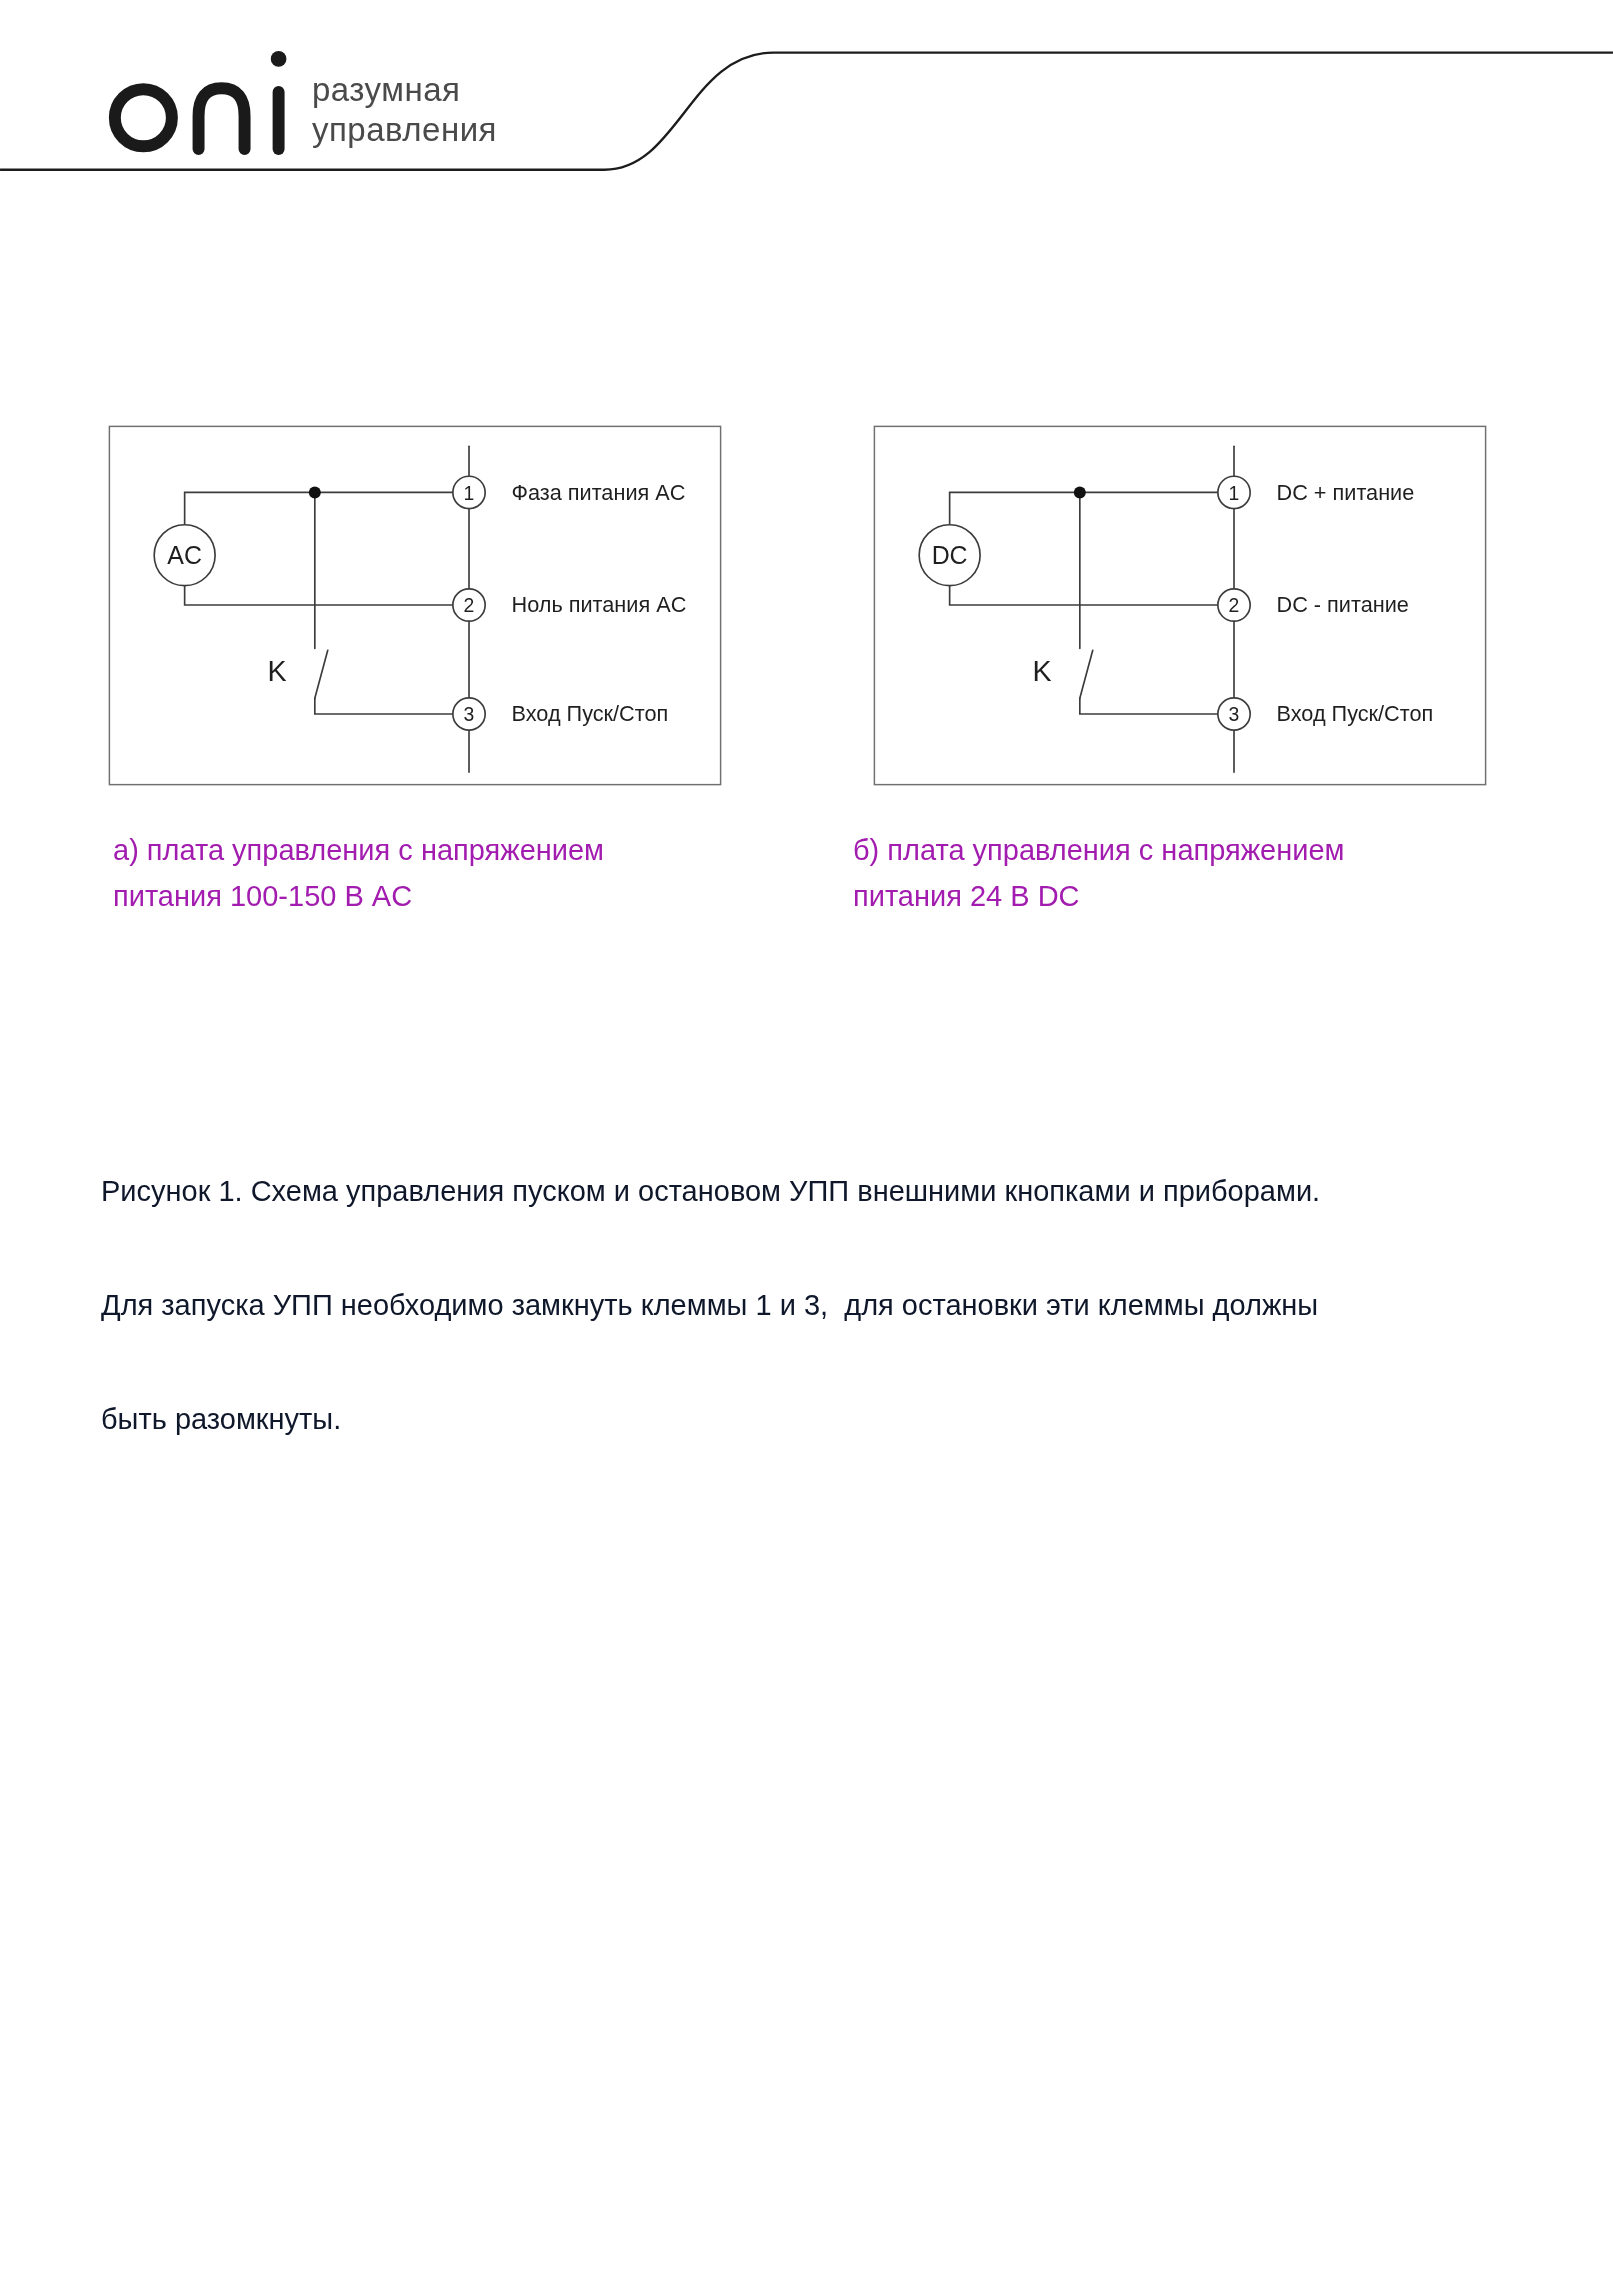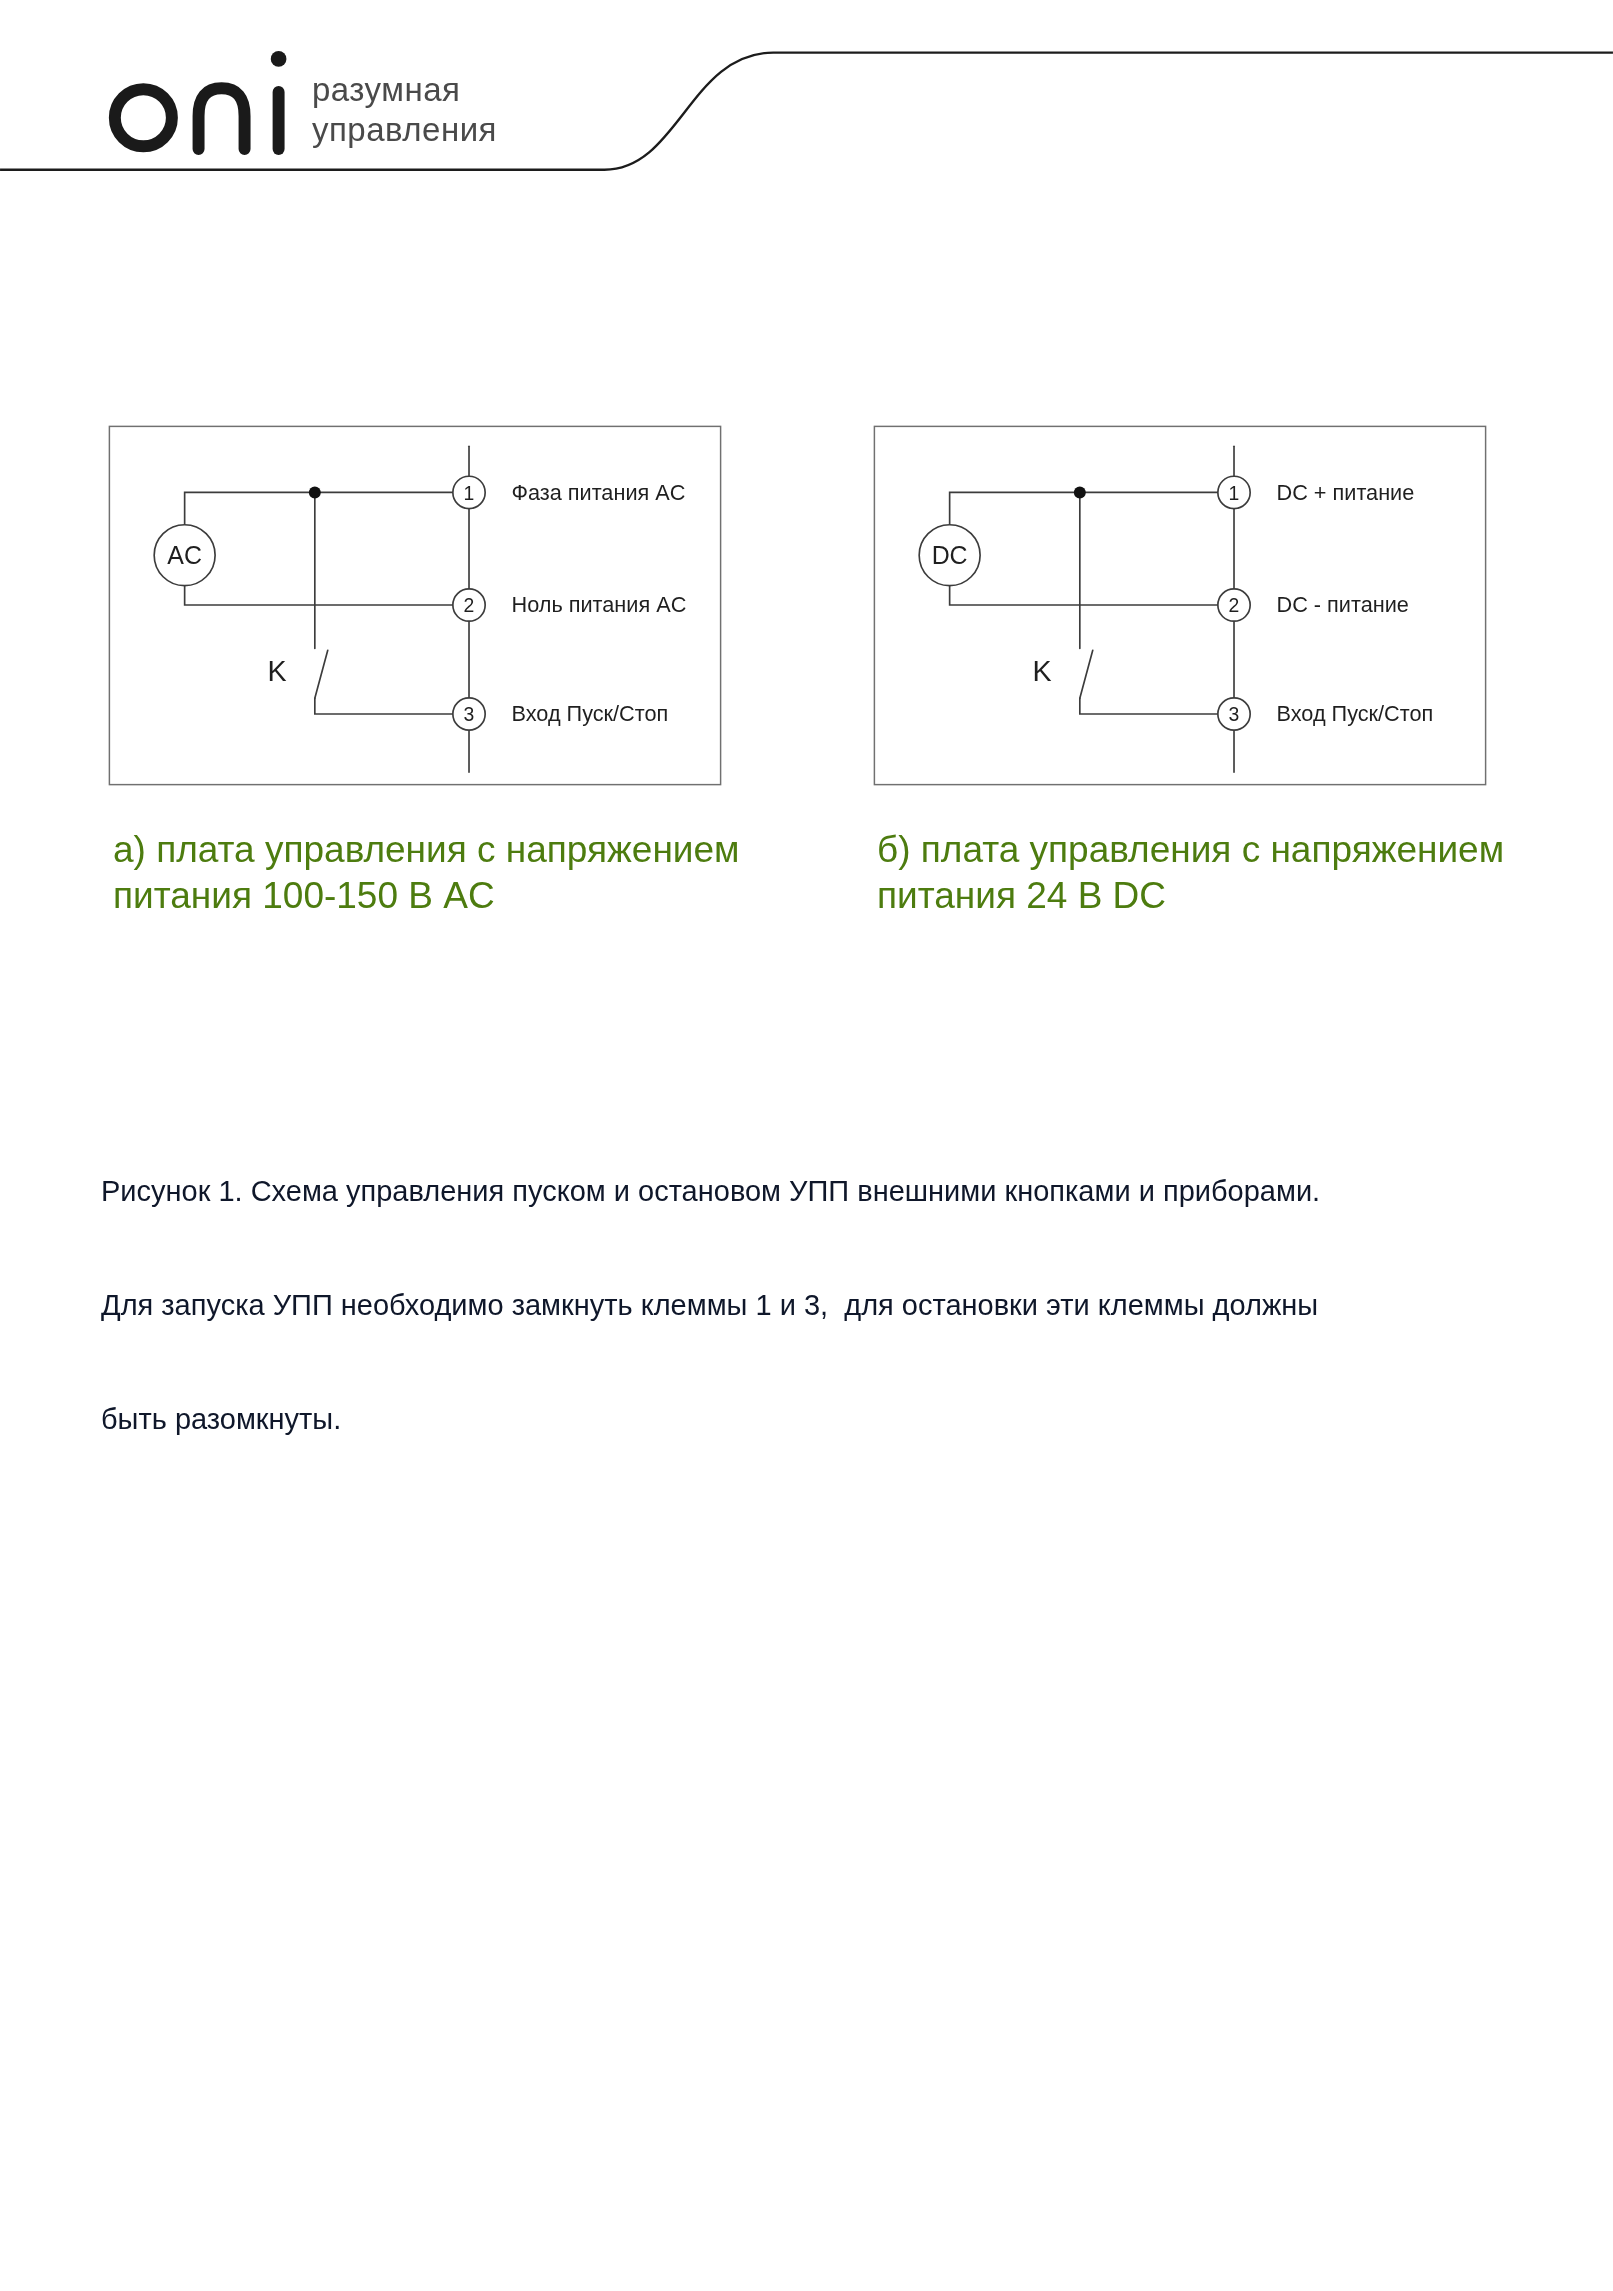--- a/index.html
+++ b/index.html
@@ -13,23 +13,23 @@
   .tagline {
     position:absolute; left:312px; top:70px;
     font-size:33px; line-height:40px; color:#4a4a4a; letter-spacing:0.5px;
   }
   .swoosh { position:absolute; left:0; top:0; pointer-events:none; }
 
   .diagram { position:absolute; top:425px; width:614px; height:361px; }
   .diagram-a { left:108px; }
   .diagram-b { left:873px; }
 
-  .caption { position:absolute; top:827px; font-size:37px; line-height:46px; color:#4d7c0f; }
+  .caption { position:absolute; top:827px; font-size:29px; line-height:46px; color:#a21caf; }
   .caption-a { left:113px; }
-  .caption-b { left:877px; }
+  .caption-b { left:853px; }
 
   .figure-text {
     position:absolute; left:101px; top:1096px; width:1440px;
     font-size:29px; line-height:38px; color:#0f172a; white-space:pre-wrap;
   }
 
   
   svg text { fill:#1f1f1f; }
   .wire  { stroke:#3c3c3c; stroke-width:1.8; fill:none; stroke-linecap:round; }
   .frame { stroke:#707070; stroke-width:1.6; fill:none; }

